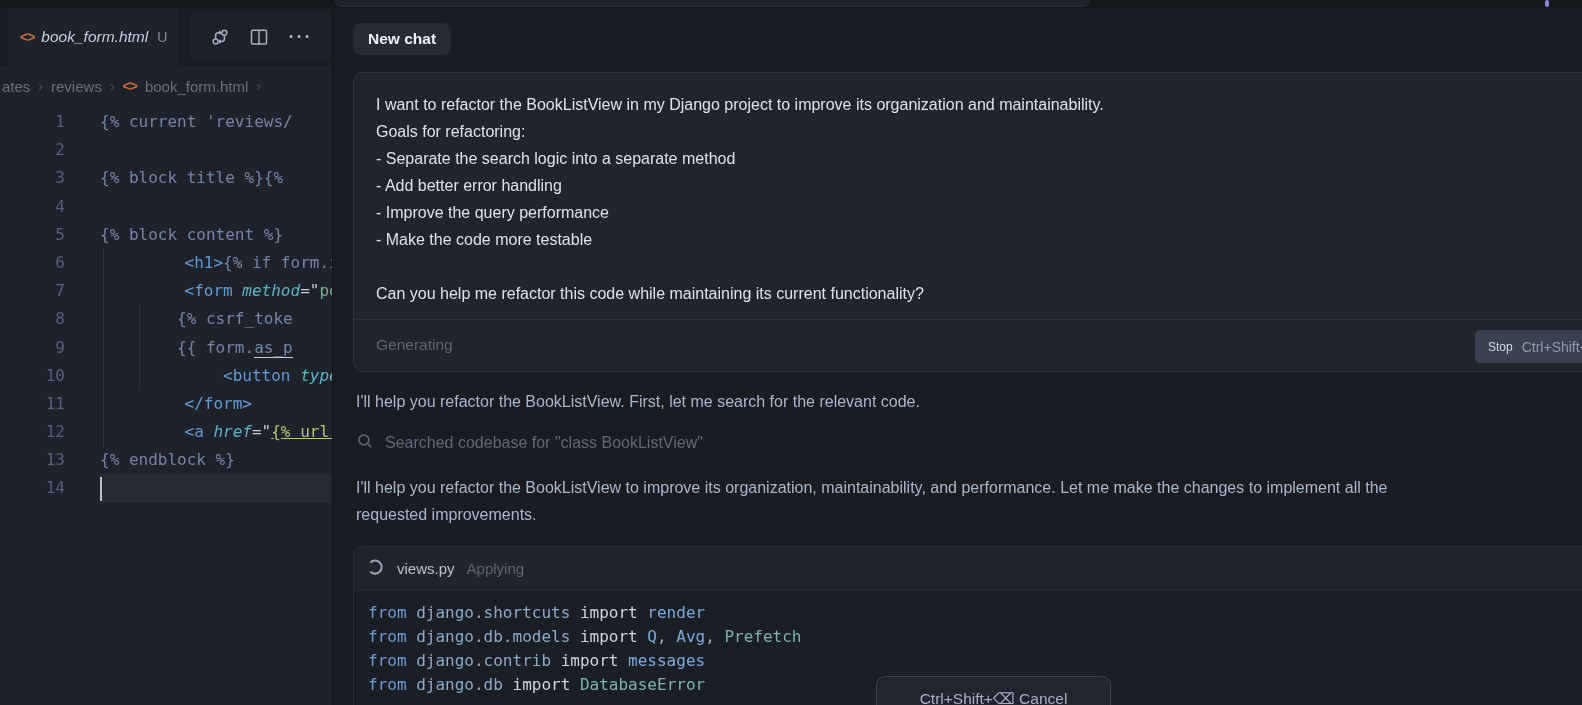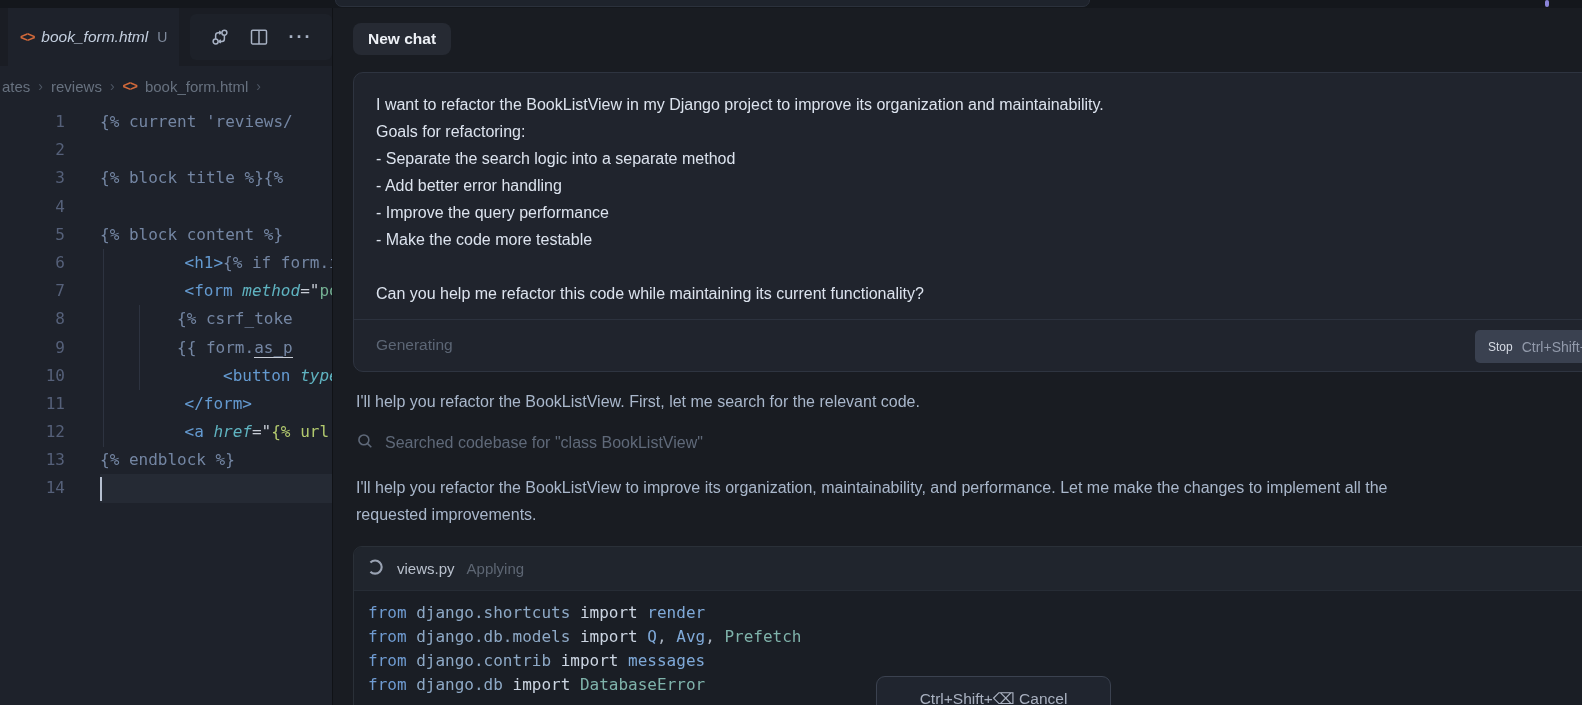--- a/index.html
+++ b/index.html
@@ -33,21 +33,21 @@
     font-family:"DejaVu Sans Mono","Liberation Mono",monospace; font-size:16px; line-height:28.2px; }
   .cline { display:flex; height:28.2px; white-space:pre; }
   .ln { width:65px; text-align:right; color:#556079; flex:none; }
   .lc { margin-left:35px; flex:1; }
   .cline.active .lc { background:#252a34; margin-left:35px; }
   .tk-tpl { color:#7486a3; }
   .tk-tag { color:#649ad0;margin-left:46px; }
   .tk-attr { color:#5fb3c0; font-style:italic; }
   .tk-pun { color:#c8cdd6; }
   .tk-str { color:#74b093; }
-  .tk-url { color:#b2c96e; }
+  .tk-url { color:#b2c96e; text-decoration:underline; }
   .tk-plain { color:#c5cad3; }
   .tk-u { border-bottom:1.5px solid #c8cdd6; }
   .indent-guide { position:absolute; width:1px; background:#2d3340; }
   #cursor { position:absolute; left:100px; width:2px; height:24px; background:#b6c0d0; }
 
   
   #chat { position:absolute; left:332px; top:8px; width:1380px; height:697px; background:#191c22;
     border-left:1px solid #101216; color:#dce3ee; }
   #chat-header { position:absolute; left:0; top:0; width:100%; height:62px; display:flex; align-items:center; }
   #chat-tab { margin-left:20px; background:#262a33; border-radius:8px; padding:7px 15px;

